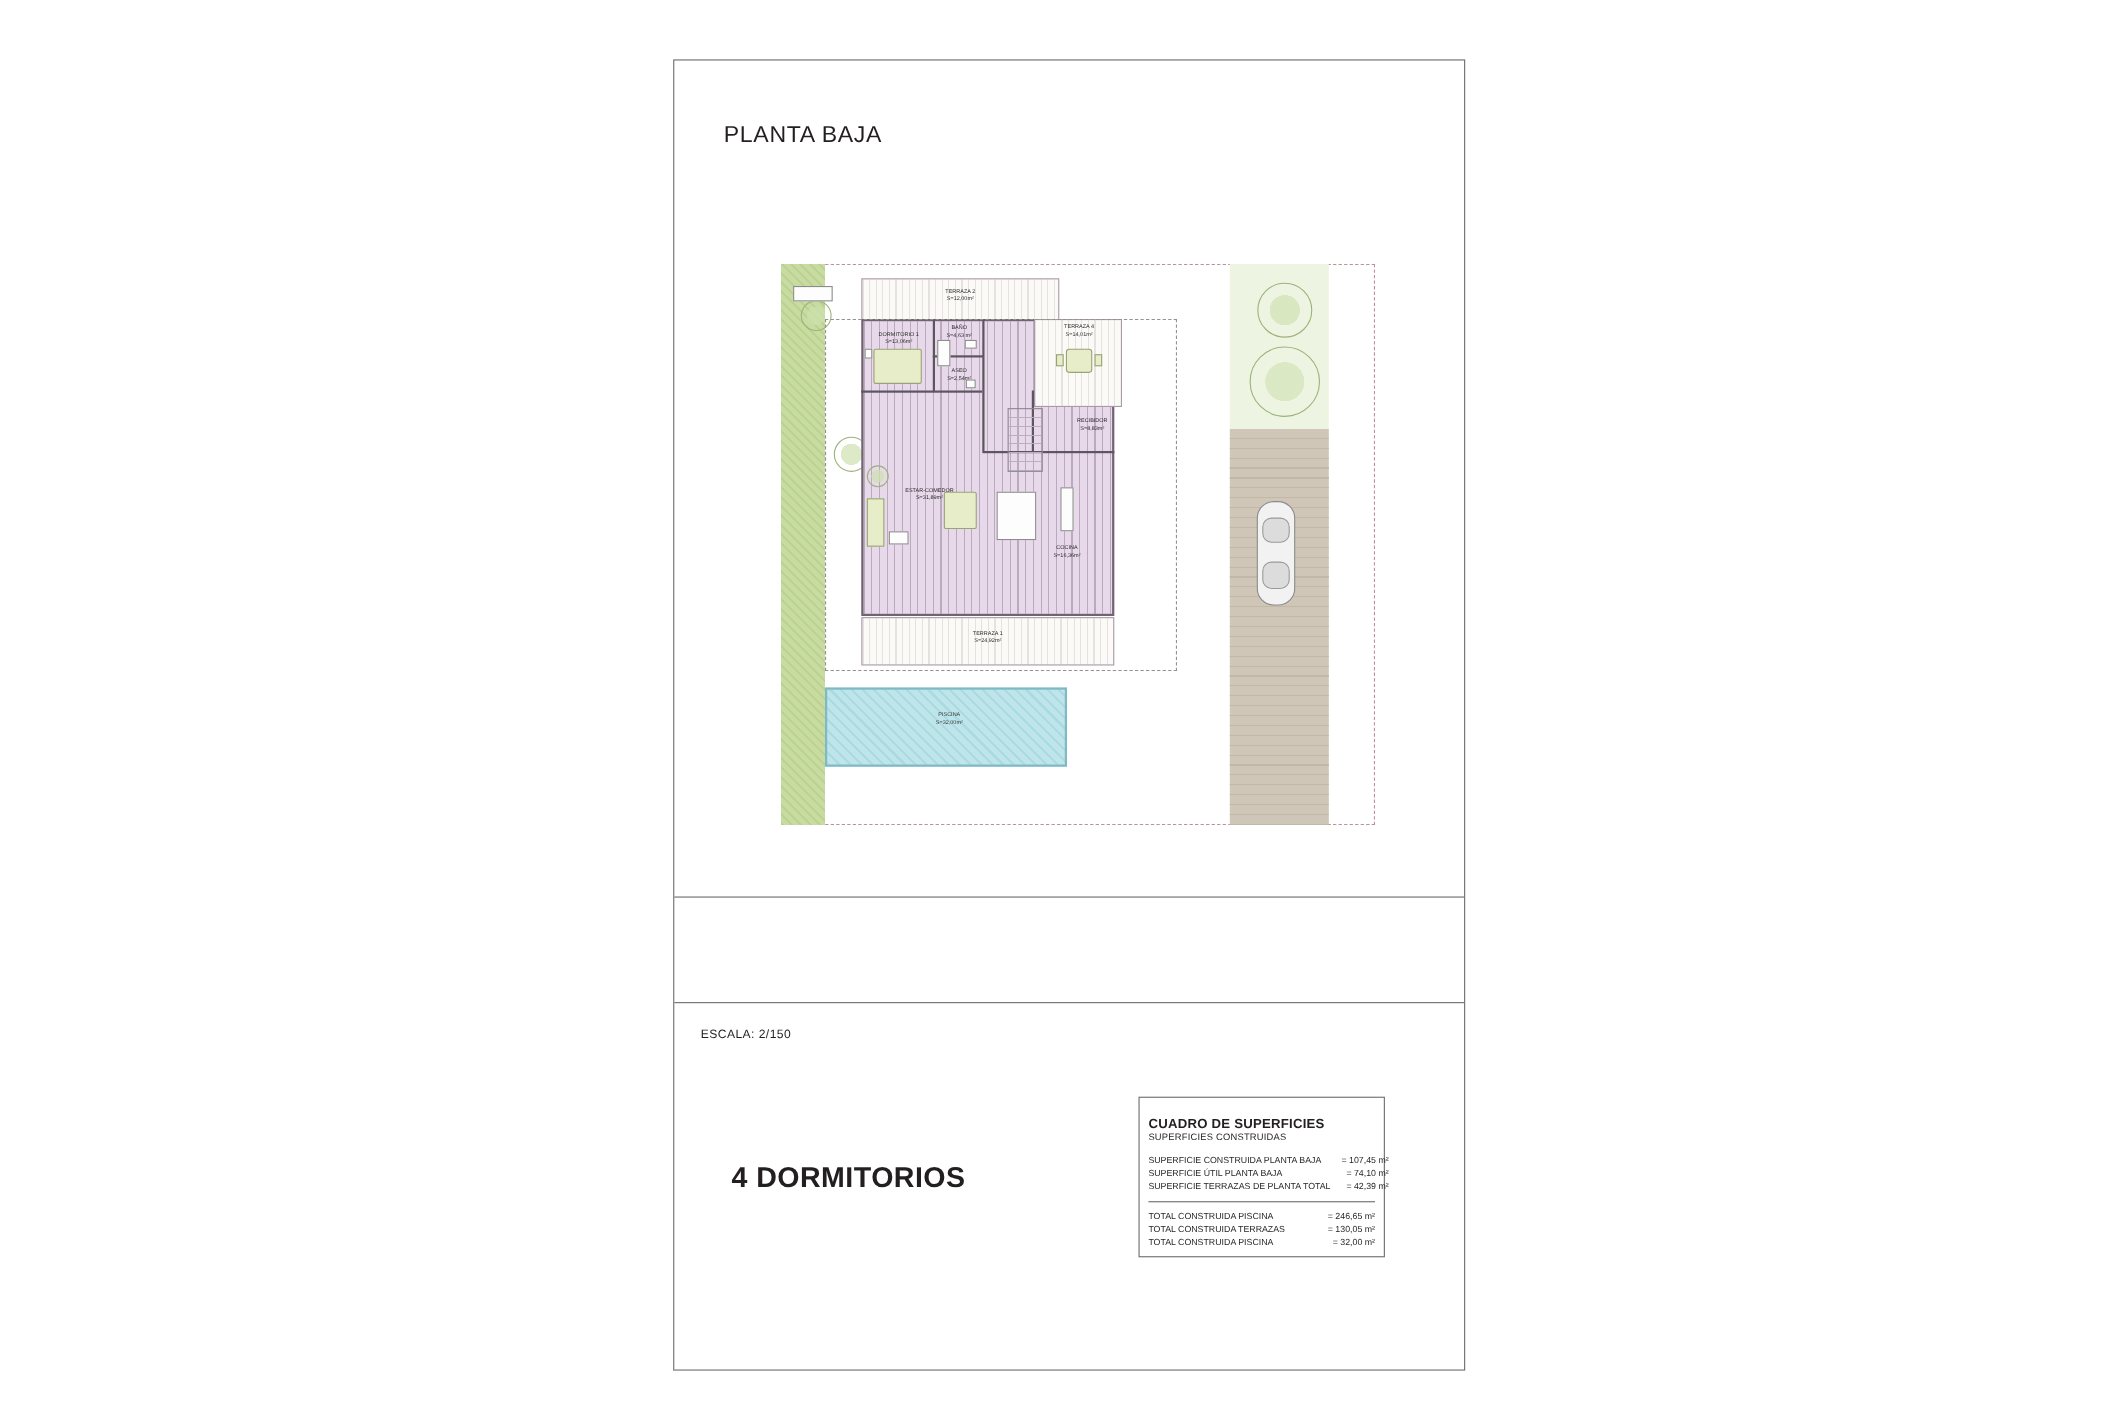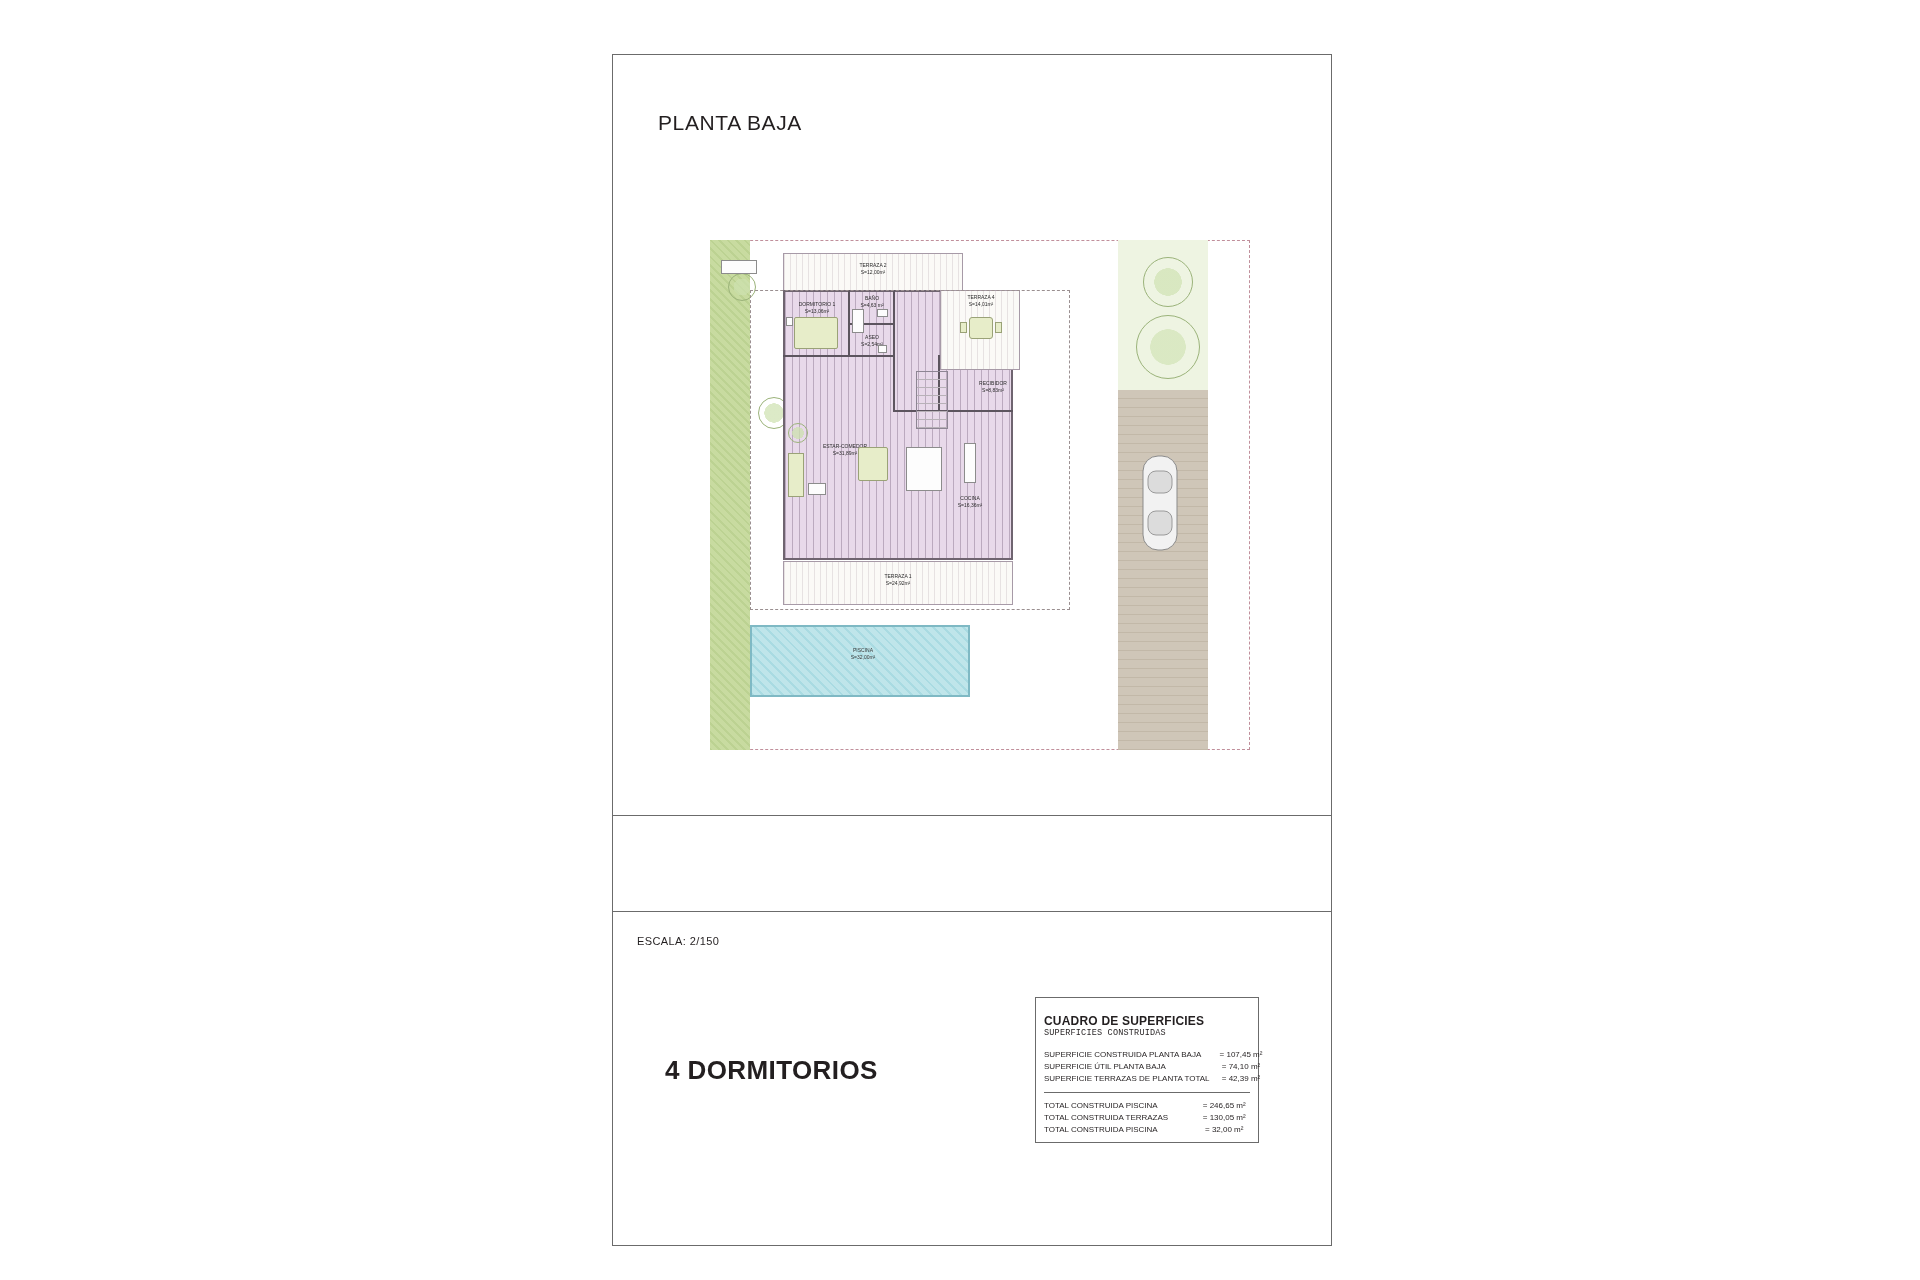--- a/index.html
+++ b/index.html
@@ -32,24 +32,24 @@
   .furn-w{position:absolute;background:#fdfdfd;border:1px solid #8c8c8c;box-sizing:border-box;}
   .terrace{position:absolute;background:#fbfaf7;border:1px solid #a79aa7;box-sizing:border-box;
      background-image:repeating-linear-gradient(90deg,#e7e2e2 0 1px,transparent 1px 6px);}
   .tree{position:absolute;border-radius:50%;}
   .dashrect{position:absolute;border:1px dashed #9a8f90;box-sizing:border-box;}
   
   #escala{position:absolute;left:24px;top:880px;font-size:11px;letter-spacing:.4px;}
   #dorm{position:absolute;left:52px;top:1000px;font-size:26px;letter-spacing:.4px;font-weight:bold;}
   #cuadro{position:absolute;left:422px;top:930px;width:224px;height:146px;border:1px solid #6b6b6b;box-sizing:border-box;padding:16px 8px;margin-top:12px;}
   #cuadro h3{margin:0;font-size:12px;font-weight:700;letter-spacing:.2px;}
-  #cuadro .sub{font-size:8.5px;margin:0 0 10px 0;letter-spacing:.2px;font-family:Liberation Mono, monospace;}
+  #cuadro .sub{font-size:8.5px;margin:0 0 10px 0;letter-spacing:.2px;}
   .tbl{width:100%;border-collapse:collapse;font-size:8px;}
   .tbl td{padding:1.5px 0;white-space:nowrap;}
-  .tbl td.val{text-align:center;padding-left:10px;}
+  .tbl td.val{text-align:right;padding-left:10px;}
   .sep{height:1px;background:#6b6b6b;margin:8px 0 6px 0;}
 </style>
 </head>
 <body>
 
 <div id="sheet">
 
   <div class="hline" style="top:760px;"></div>
   <div class="hline" style="top:856px;"></div>
 

